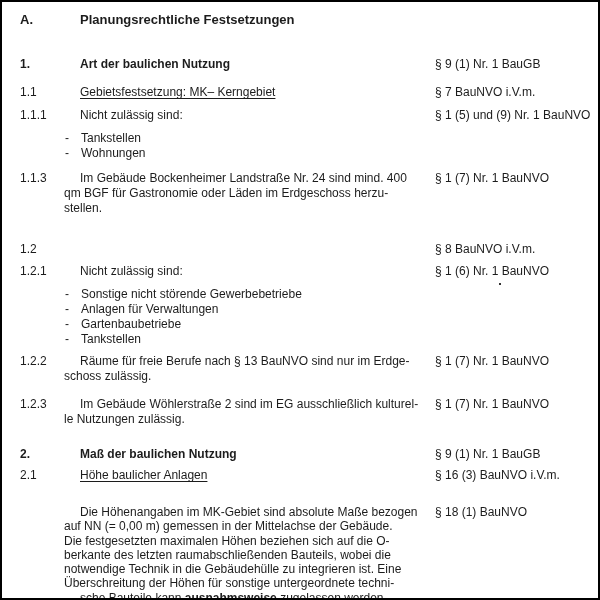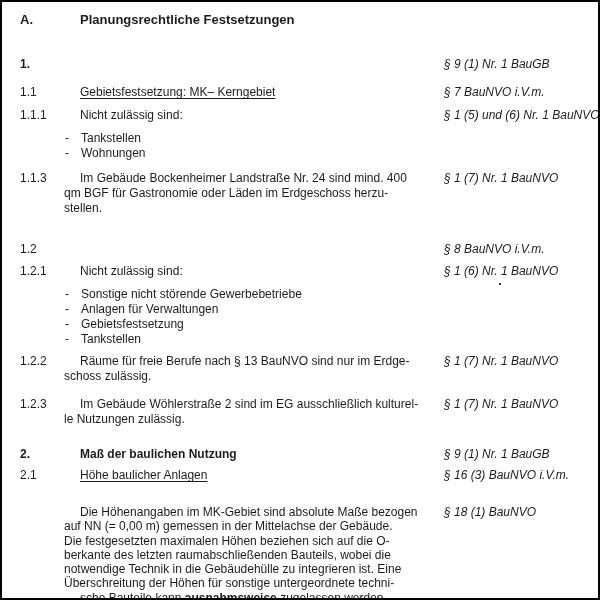--- a/index.html
+++ b/index.html
@@ -20,23 +20,22 @@
     line-height: 15px;
     min-height: 15px;
   }
   .num {
     position: absolute;
     left: 18px; top: 0;
     white-space: nowrap;
   }
   .ref {
     position: absolute;
-    left: 442px; top: 0;
+    left: 433px; top: 0;
     white-space: nowrap;
-    font-style: italic;
   }
   .body { white-space: pre; padding-left: 16px; }
   .b { font-weight: bold; }
   .u { text-decoration: underline; text-underline-offset: 2px; text-align: center; }
   .heading-a { font-size: 13px; }
   
   .list .li { position: relative; padding-left: 17px; line-height: 15px; }
   .list .dash { position: absolute; left: 1px; top: 0; }
   
   .para { line-height: 14.3px; }
@@ -66,33 +65,34 @@
 </head>
 <body>
 
 <div class="row mt-a heading-a">
   <span class="num b">A.</span>
   <span class="body b">Planungsrechtliche Festsetzungen</span>
 </div>
 
 <div class="row mt-s1">
   <span class="num b">1.</span>
+  <span class="body b">Art der baulichen Nutzung</span>
   <span class="ref">§ 9 (1) Nr. 1 BauGB</span>
 </div>
 
 <div class="row mt-s11">
   <span class="num">1.1</span>
   <span class="body u">Gebietsfestsetzung: MK– Kerngebiet</span>
   <span class="ref">§ 7 BauNVO i.V.m.</span>
 </div>
 
 <div class="row mt-s111">
   <span class="num">1.1.1</span>
   <span class="body">Nicht zulässig sind:</span>
-  <span class="ref">§ 1 (5) und (6) Nr. 1 BauNVO</span>
+  <span class="ref">§ 1 (5) und (9) Nr. 1 BauNVO</span>
 </div>
 
 <div class="row mt-l1 list">
   <div class="li">
     <span class="dash">-</span>
     <span>Tankstellen</span>
   </div>
   <div class="li">
     <span class="dash">-</span>
     <span>Wohnungen</span>
@@ -122,21 +122,21 @@
   <div class="li">
     <span class="dash">-</span>
     <span>Sonstige nicht störende Gewerbebetriebe</span>
   </div>
   <div class="li">
     <span class="dash">-</span>
     <span>Anlagen für Verwaltungen</span>
   </div>
   <div class="li">
     <span class="dash">-</span>
-    <span>Gebietsfestsetzung</span>
+    <span>Gartenbaubetriebe</span>
   </div>
   <div class="li">
     <span class="dash">-</span>
     <span>Tankstellen</span>
   </div>
 </div>
 
 <div class="row mt-s122">
   <span class="num">1.2.2</span>
   <span class="body">Räume für freie Berufe nach § 13 BauNVO sind nur im Erdge-

